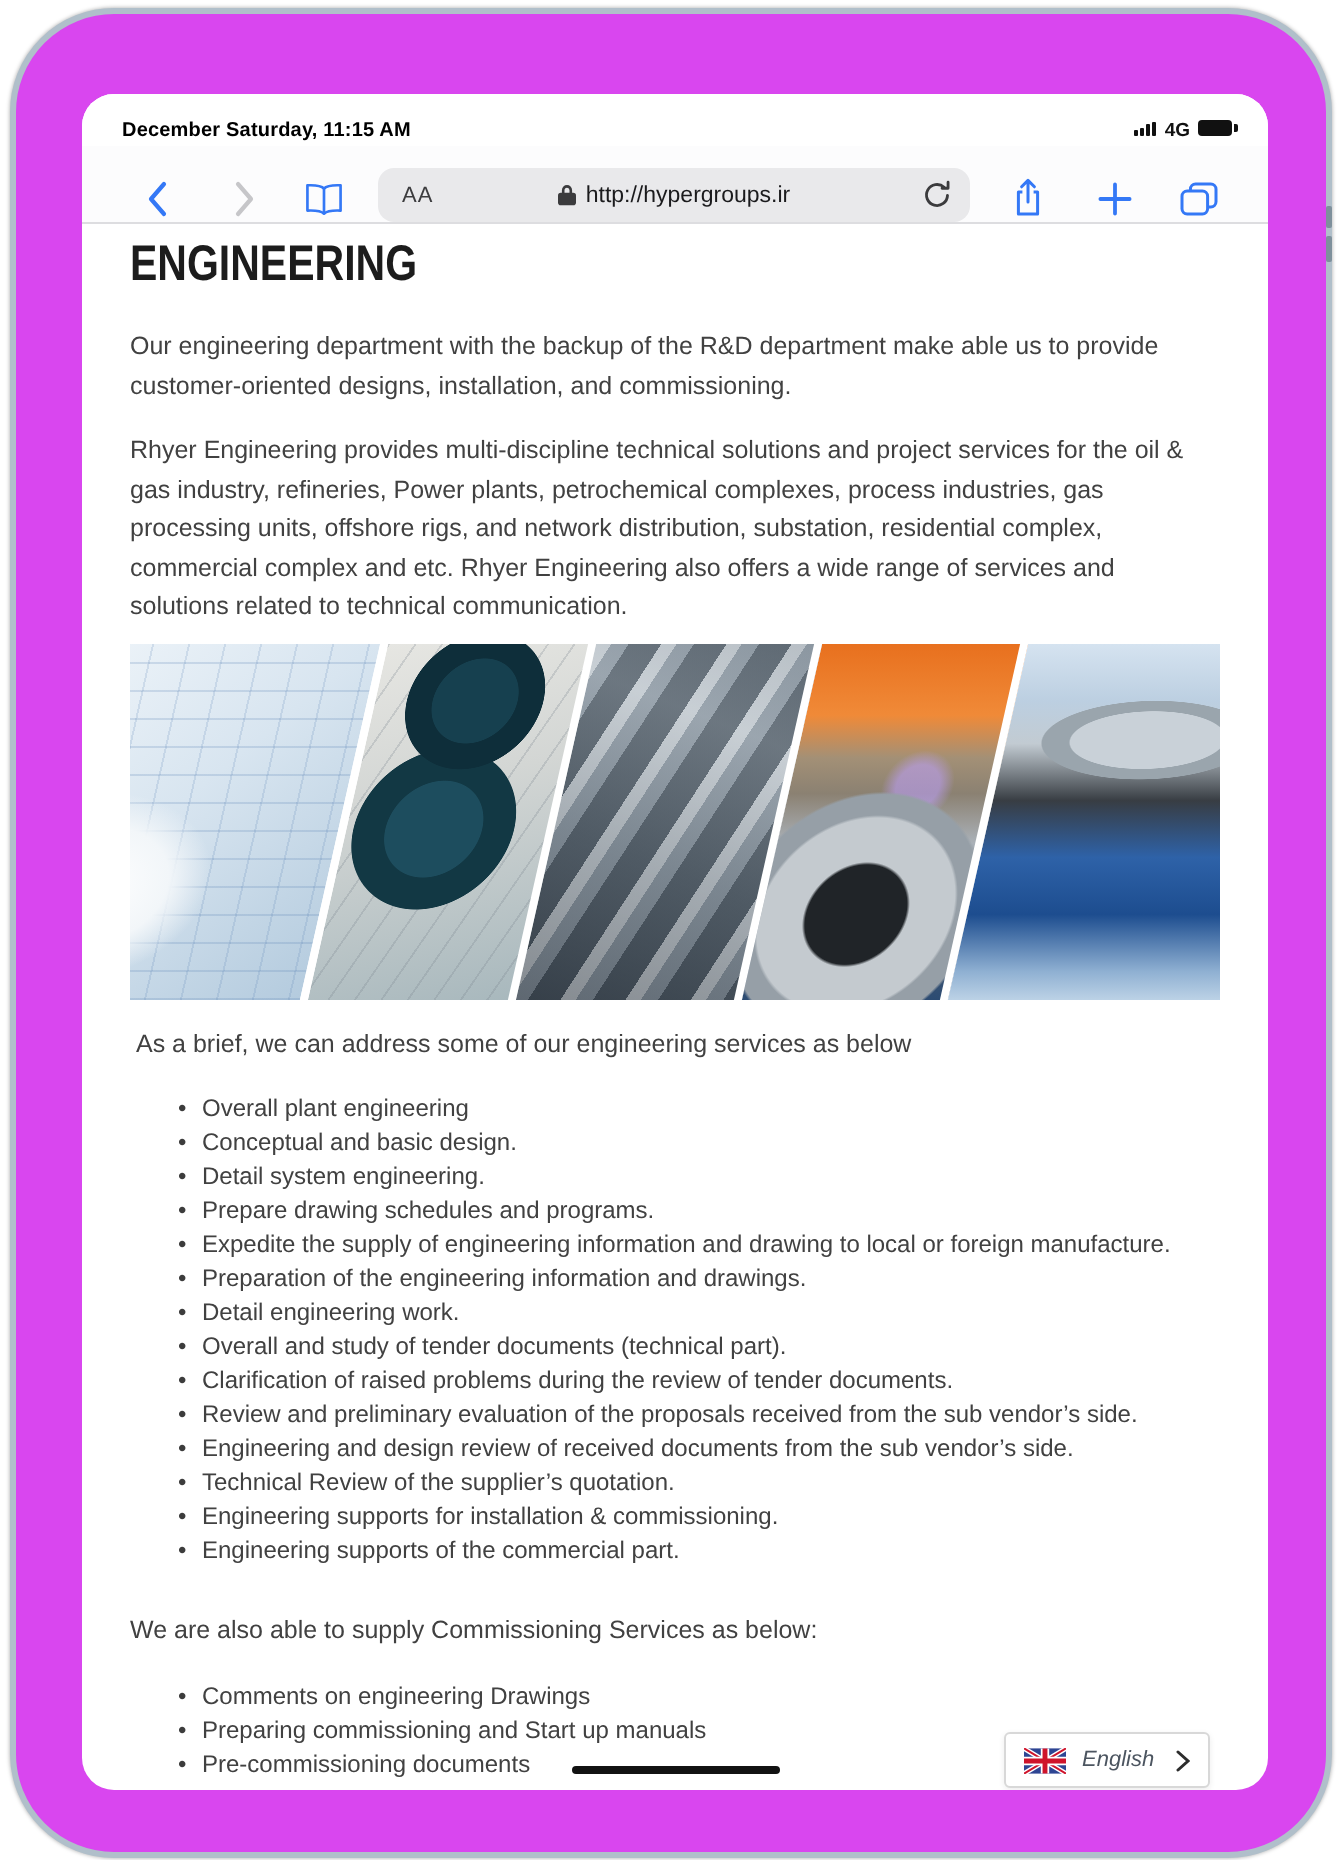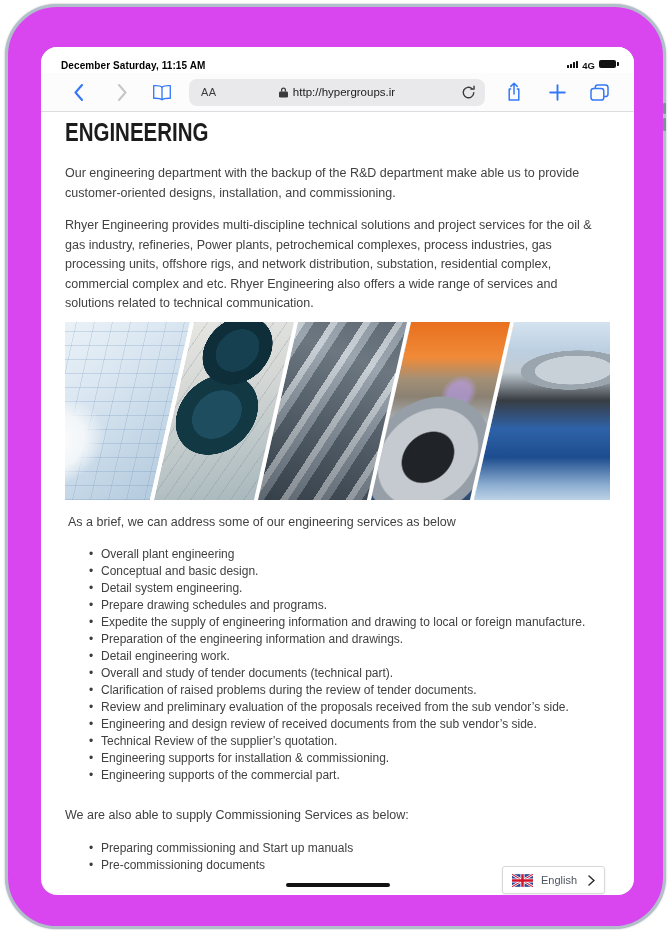--- a/index.html
+++ b/index.html
@@ -20,21 +20,21 @@
   .status-right{display:flex;align-items:flex-start;gap:4px;}
   .sig{display:flex;align-items:flex-end;gap:1px;height:8px;}
   .sig i{display:block;width:2px;background:#111;border-radius:.5px;}
   .sig i:nth-child(1){height:3px}.sig i:nth-child(2){height:4.5px}
   .sig i:nth-child(3){height:6px}.sig i:nth-child(4){height:7.5px}
   .net-label{font-size:9.5px;font-weight:bold;color:#111;}
   .battery{position:relative;width:17px;height:8px;background:#111;border-radius:2px;}
   .battery:after{content:"";position:absolute;right:-2.5px;top:2.2px;width:1.8px;height:3.6px;
     background:#111;border-radius:0 1px 1px 0;}
   
-  .toolbar{height:38px;display:flex;align-items:center;gap:0;background:#fcfcfd;
+  .toolbar{height:38px;display:flex;align-items:flex-end;gap:0;background:#fcfcfd;
     border-bottom:1px solid #dddde0;padding:0 25px 0 27px;}
   .nav-btn{display:flex;align-items:center;justify-content:center;width:20px;height:24px;}
   .tb-gap1{width:24px}.tb-gap2{width:20px}.tb-gap3{width:17px}
   .tb-gap4{width:19px}.tb-gap5{width:23px}.tb-gap6{width:22px}
   .url-field{flex:1;position:relative;height:27px;background:#e9e9eb;border-radius:8px;
     display:flex;align-items:center;}
   .reader-btn{font-size:11px;color:#3c3c3e;padding-left:12px;letter-spacing:.5px;}
   .url-center{position:absolute;left:0;right:0;display:flex;align-items:center;
     justify-content:center;gap:5px;pointer-events:none;}
   .url-text{font-size:11.5px;color:#1b1b1d;}
@@ -80,21 +80,21 @@
   
   ul.svc{list-style:none;margin:14px 0 0 24px;padding:0;}
   ul.svc li{position:relative;font-size:12px;line-height:17px;padding-left:12px;}
   ul.svc li:before{content:"\2022";position:absolute;left:0;top:0;color:#3c3c3c;}
   
   .home-indicator{position:absolute;left:50%;bottom:8px;transform:translateX(-50%);
     width:104px;height:4px;background:#121212;border-radius:2px;}
   
   .lang-box{position:absolute;right:29px;bottom:1px;width:103px;height:28px;background:#fff;
     border:1px solid #d8d8d8;border-radius:3px;box-shadow:0 1px 3px rgba(0,0,0,.08);
-    display:flex;align-items:center;padding:0 9px;box-sizing:border-box;gap:8px;}
+    display:flex;align-items:center;padding:0 9px;box-sizing:border-box;gap:8px;font-style:italic;}
   .lang-label{font-size:11px;color:#4c5560;flex:1;}
 </style>
 </head>
 <body>
 
 <div class="device">
   <div class="side-btn b1"></div>
   <div class="side-btn b2"></div>
 
   <div class="screen">
@@ -202,20 +202,21 @@
         <li>Review and preliminary evaluation of the proposals received from the sub vendor’s side.</li>
         <li>Engineering and design review of received documents from the sub vendor’s side.</li>
         <li>Technical Review of the supplier’s quotation.</li>
         <li>Engineering supports for installation &amp; commissioning.</li>
         <li>Engineering supports of the commercial part.</li>
       </ul>
 
       <p class="para commish">We are also able to supply Commissioning Services as below:</p>
 
       <ul class="svc">
+        <li>Comments on engineering Drawings</li>
         <li>Preparing commissioning and Start up manuals</li>
         <li>Pre-commissioning documents</li>
       </ul>
     </div>
 
     <div class="lang-box">
       <svg width="21" height="13" viewBox="0 0 60 36">
         <rect width="60" height="36" fill="#2e4593"></rect>
         <path d="M0,0 L60,36 M60,0 L0,36" stroke="#ffffff" stroke-width="7"></path>
         <path d="M0,0 L60,36 M60,0 L0,36" stroke="#cf142b" stroke-width="3"></path>

